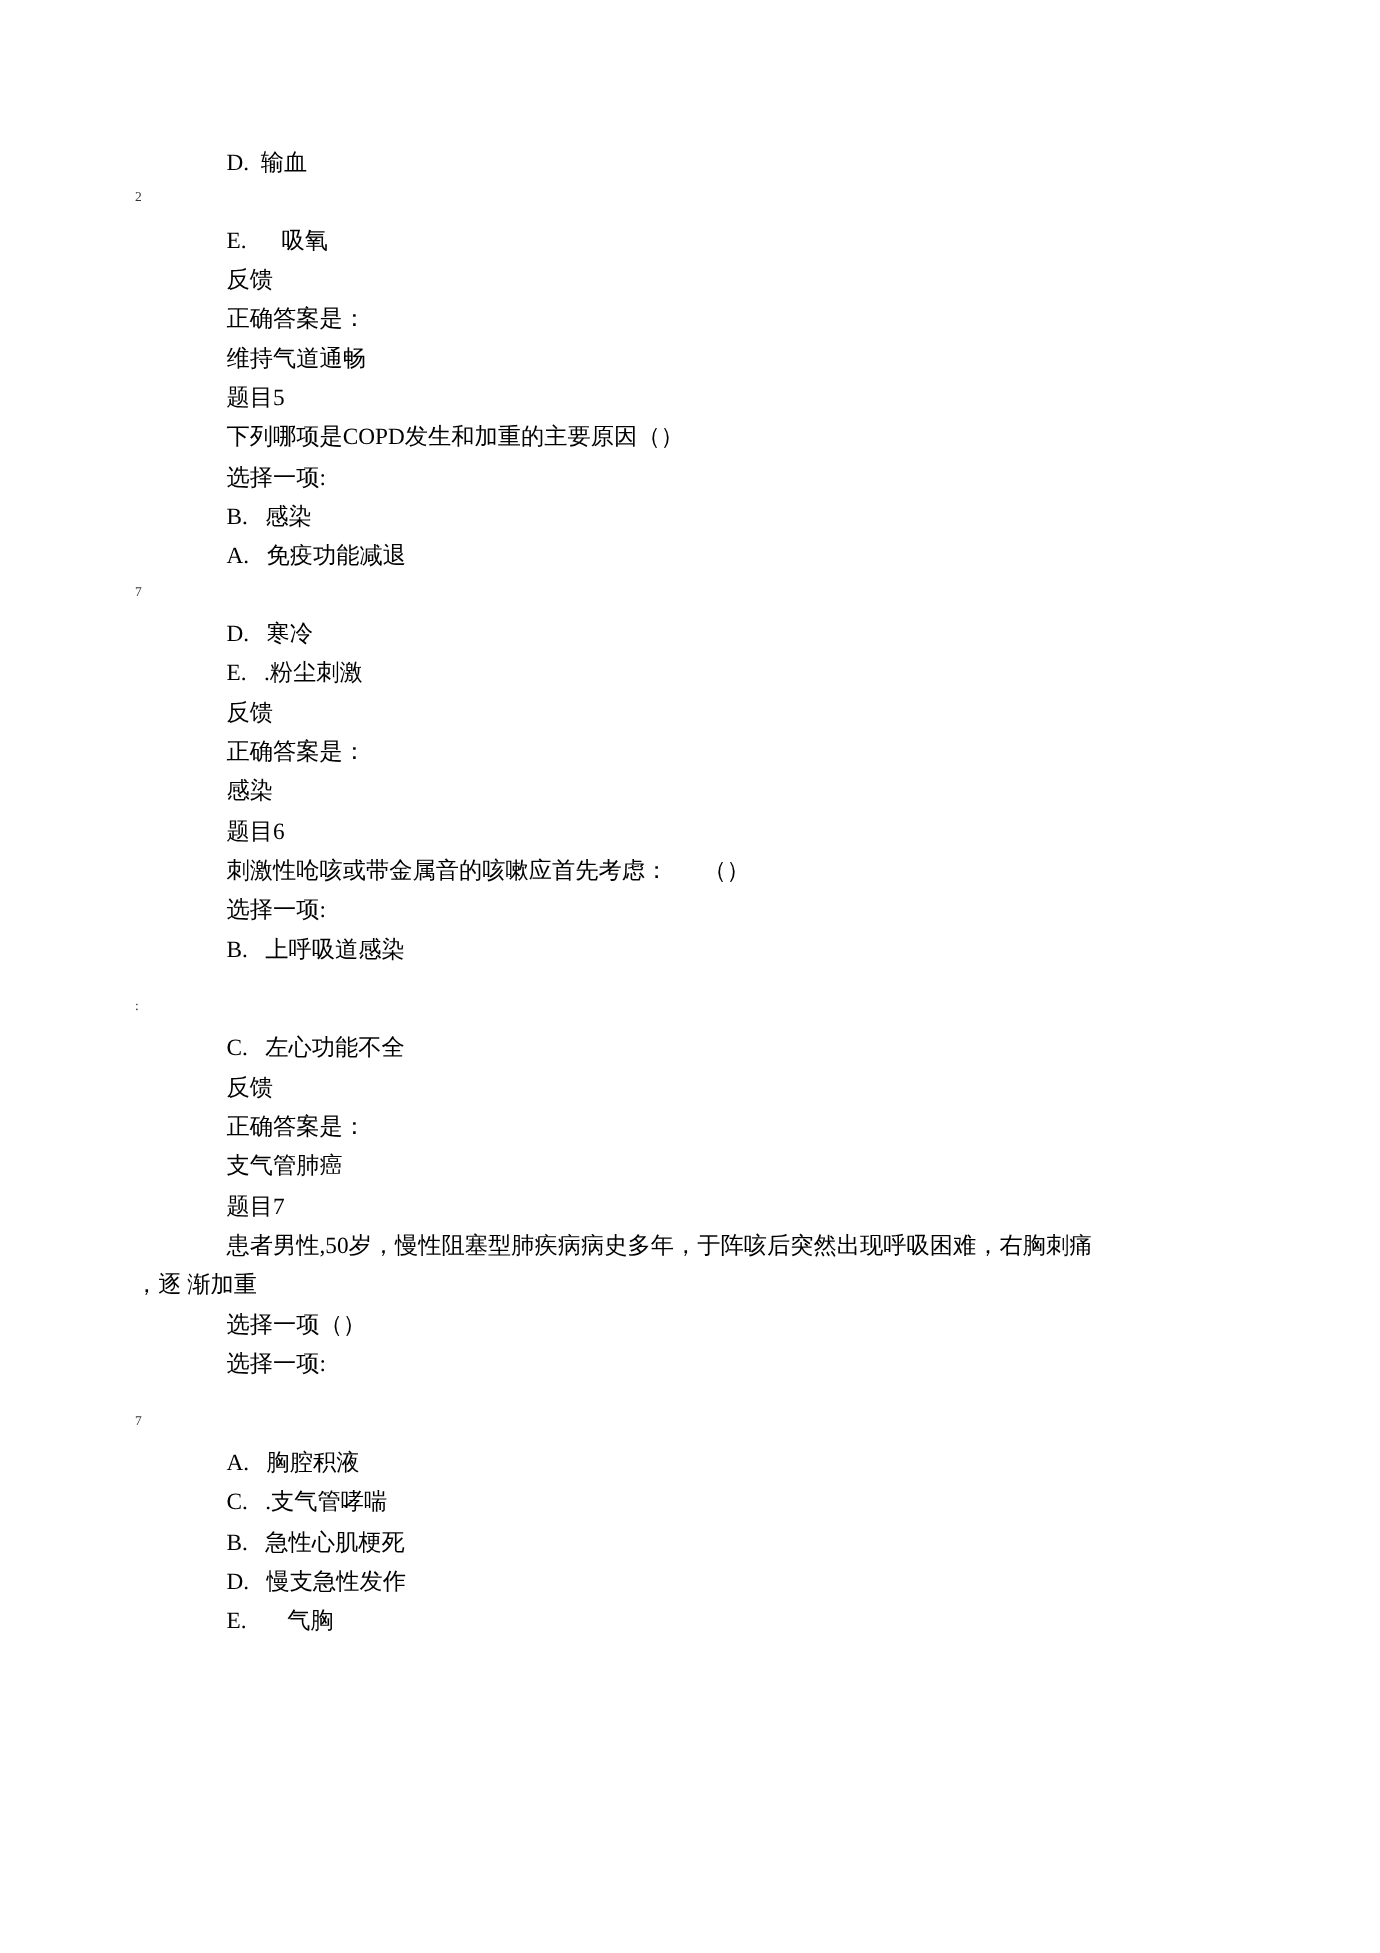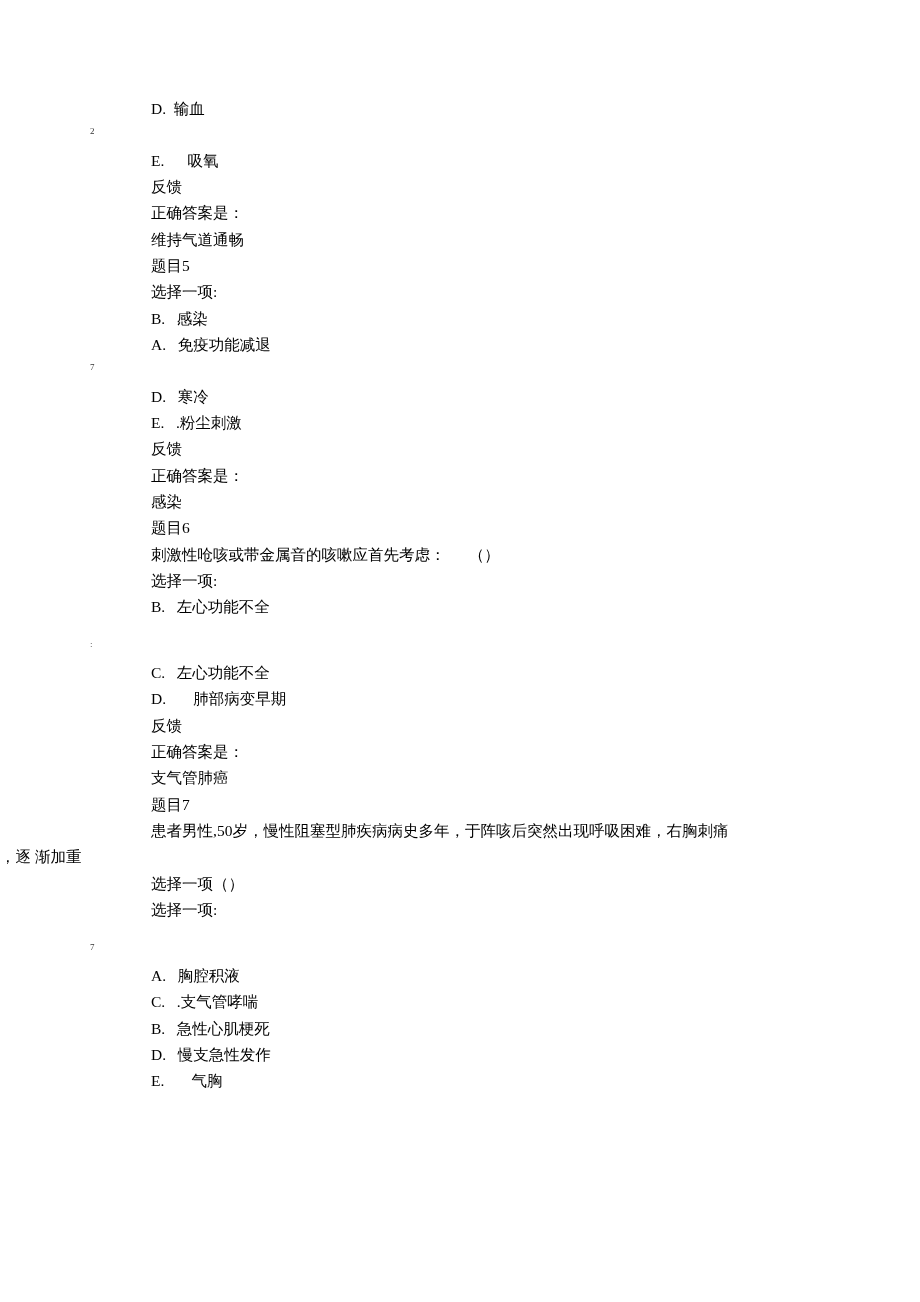--- a/index.html
+++ b/index.html
@@ -27,55 +27,56 @@
     position: relative;
     font-size: 9px;
     color: #333;
     margin-left: -30px;
     padding: 2px 0 8px 0;
   }
   .blank {
     height: 14px;
   }
   .outdent {
+    padding-left: 90px;
     text-indent: 0;
     white-space: pre;
   }
 </style>
 </head>
 <body>
 
 <div class="content">
 
   <div class="line">D.  输血</div>
   <div class="page-marker">2</div>
   <div class="line">E.      吸氧</div>
   <div class="line">反馈</div>
   <div class="line">正确答案是：</div>
   <div class="line">维持气道通畅</div>
 
   <div class="line">题目5</div>
+  <div class="line">下列哪项是COPD发生和加重的主要原因（）</div>
   <div class="line">选择一项:</div>
   <div class="line">B.   感染</div>
   <div class="line">A.   免疫功能减退</div>
   <div class="page-marker">7</div>
   <div class="line">D.   寒冷</div>
   <div class="line">E.   .粉尘刺激</div>
   <div class="line">反馈</div>
   <div class="line">正确答案是：</div>
   <div class="line">感染</div>
 
   <div class="line">题目6</div>
   <div class="line">刺激性呛咳或带金属音的咳嗽应首先考虑：      （）</div>
   <div class="line">选择一项:</div>
-  <div class="line">B.   左心功能不全</div>
+  <div class="line">B.   上呼吸道感染</div>
   <div class="blank"></div>
   <div class="page-marker">:</div>
   <div class="line">C.   左心功能不全</div>
-  <div class="line">D.       肺部病变早期</div>
   <div class="line">反馈</div>
   <div class="line">正确答案是：</div>
   <div class="line">支气管肺癌</div>
 
   <div class="line">题目7</div>
   <div class="line">患者男性,50岁，慢性阻塞型肺疾病病史多年，于阵咳后突然出现呼吸困难，右胸刺痛</div>
 </div>
 <div class="outdent">，逐 渐加重</div>
 <div class="content">
   <div class="line">选择一项（）</div>

